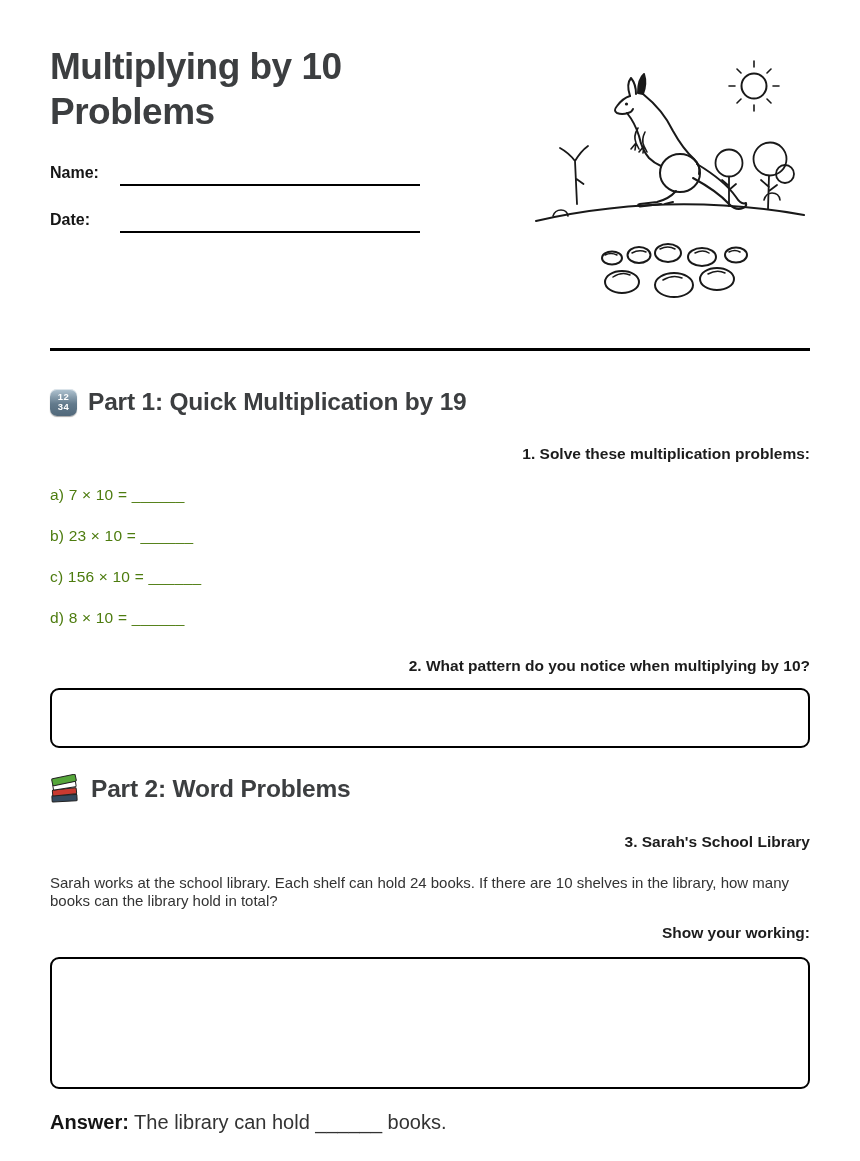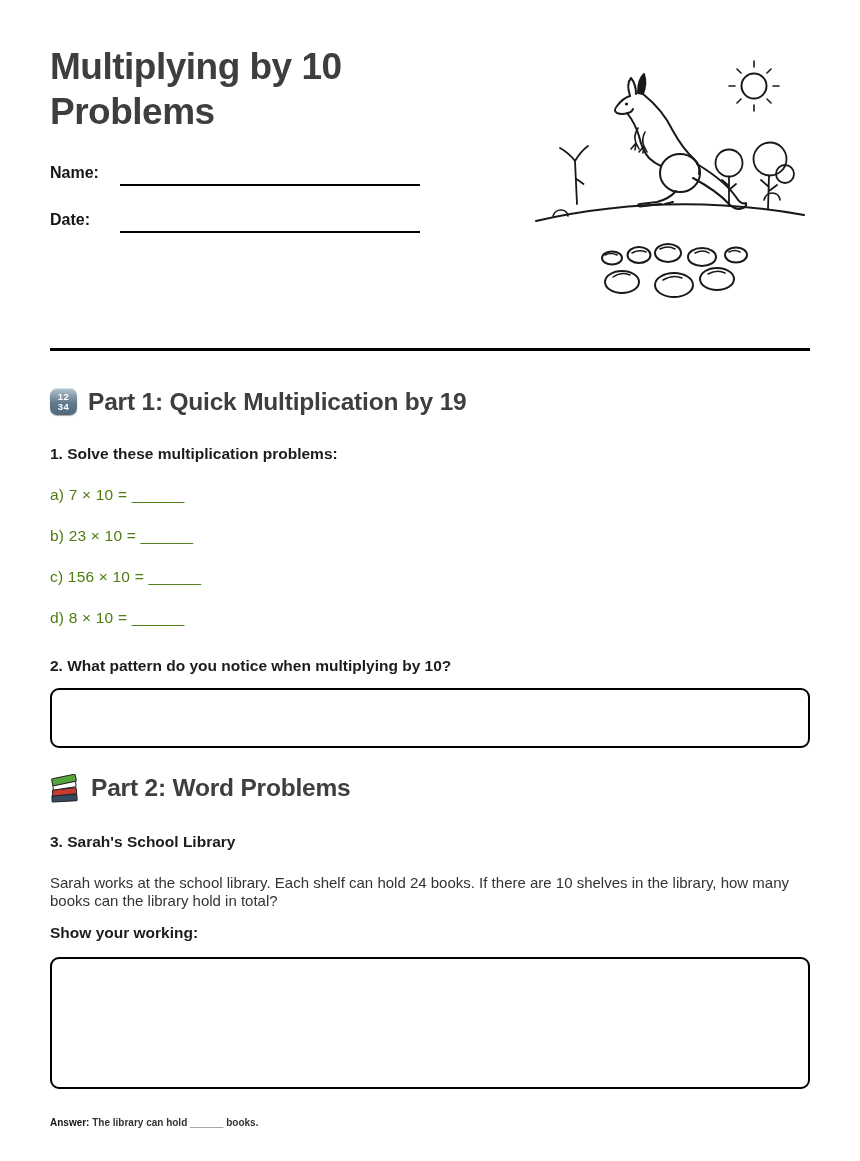--- a/index.html
+++ b/index.html
@@ -12,31 +12,31 @@
          font-size:37px;line-height:45px;font-weight:700;color:#3c3e40;letter-spacing:-.5px;}
   .frow{position:absolute;left:50px;width:370px;display:flex;align-items:center;}
   .frow.name{top:160px;} .frow.date{top:207px;}
   .flabel{font-size:16px;font-weight:700;color:#151515;width:70px;line-height:24px;}
   .fline{flex:1;height:24px;border-bottom:2px solid #000;}
   .illus{position:absolute;left:533px;top:57px;width:278px;height:252px;}
   .rule{position:absolute;left:50px;top:348px;width:760px;height:3px;background:#000;}
 
   
   main{position:absolute;left:50px;top:352px;width:760px;}
-  h2.part{display:flex;align-items:flex-start;gap:11px;margin:36px 0 0;
+  h2.part{display:flex;align-items:center;gap:11px;margin:36px 0 0;
           font-size:24.5px;font-weight:700;color:#3c3e40;letter-spacing:-.2px;}
   h2.part.p2{margin-top:26px;}
-  .qlabel{margin:27px 0 0;font-size:15.5px;font-weight:700;color:#1c1c1c;line-height:21px;}
+  .qlabel{margin:27px 0 0;font-size:15.5px;font-weight:700;color:#1c1c1c;line-height:21px;text-align:right;}
   .qlabel.tight{margin-top:12px;}
   .prob{margin:20px 0 0;font-size:15.5px;color:#4d7c0f;line-height:21px;letter-spacing:.2px;}
   .para{margin:22px 0 0;font-size:15px;line-height:18px;color:#333;}
   .abox{border:2.5px solid #000;border-radius:9px;background:#fff;box-sizing:border-box;}
   .abox.small{margin-top:12px;height:60px;}
   .abox.large{margin-top:14px;height:132px;}
-  .ansline{margin:23px 0 4px;font-size:10px;color:#333;line-height:21px;font-weight:bold;}
+  .ansline{margin:23px 0 4px;font-size:20px;color:#333;line-height:21px;}
   .ansline strong{color:#151515;}
 
   
   .keycap{width:27px;height:27px;border-radius:7px;flex:0 0 auto;
           background:linear-gradient(180deg,#b3c6d3 0%,#627a8c 55%,#51687a 100%);
           box-shadow:inset 0 1px 0 rgba(255,255,255,.55),0 1px 1px rgba(0,0,0,.35);
           color:#fff;display:flex;flex-direction:column;align-items:center;justify-content:center;
           font-size:9.5px;font-weight:700;line-height:10px;letter-spacing:.5px;}
   .books-icon{width:30px;height:30px;flex:0 0 auto;}
 </style>

